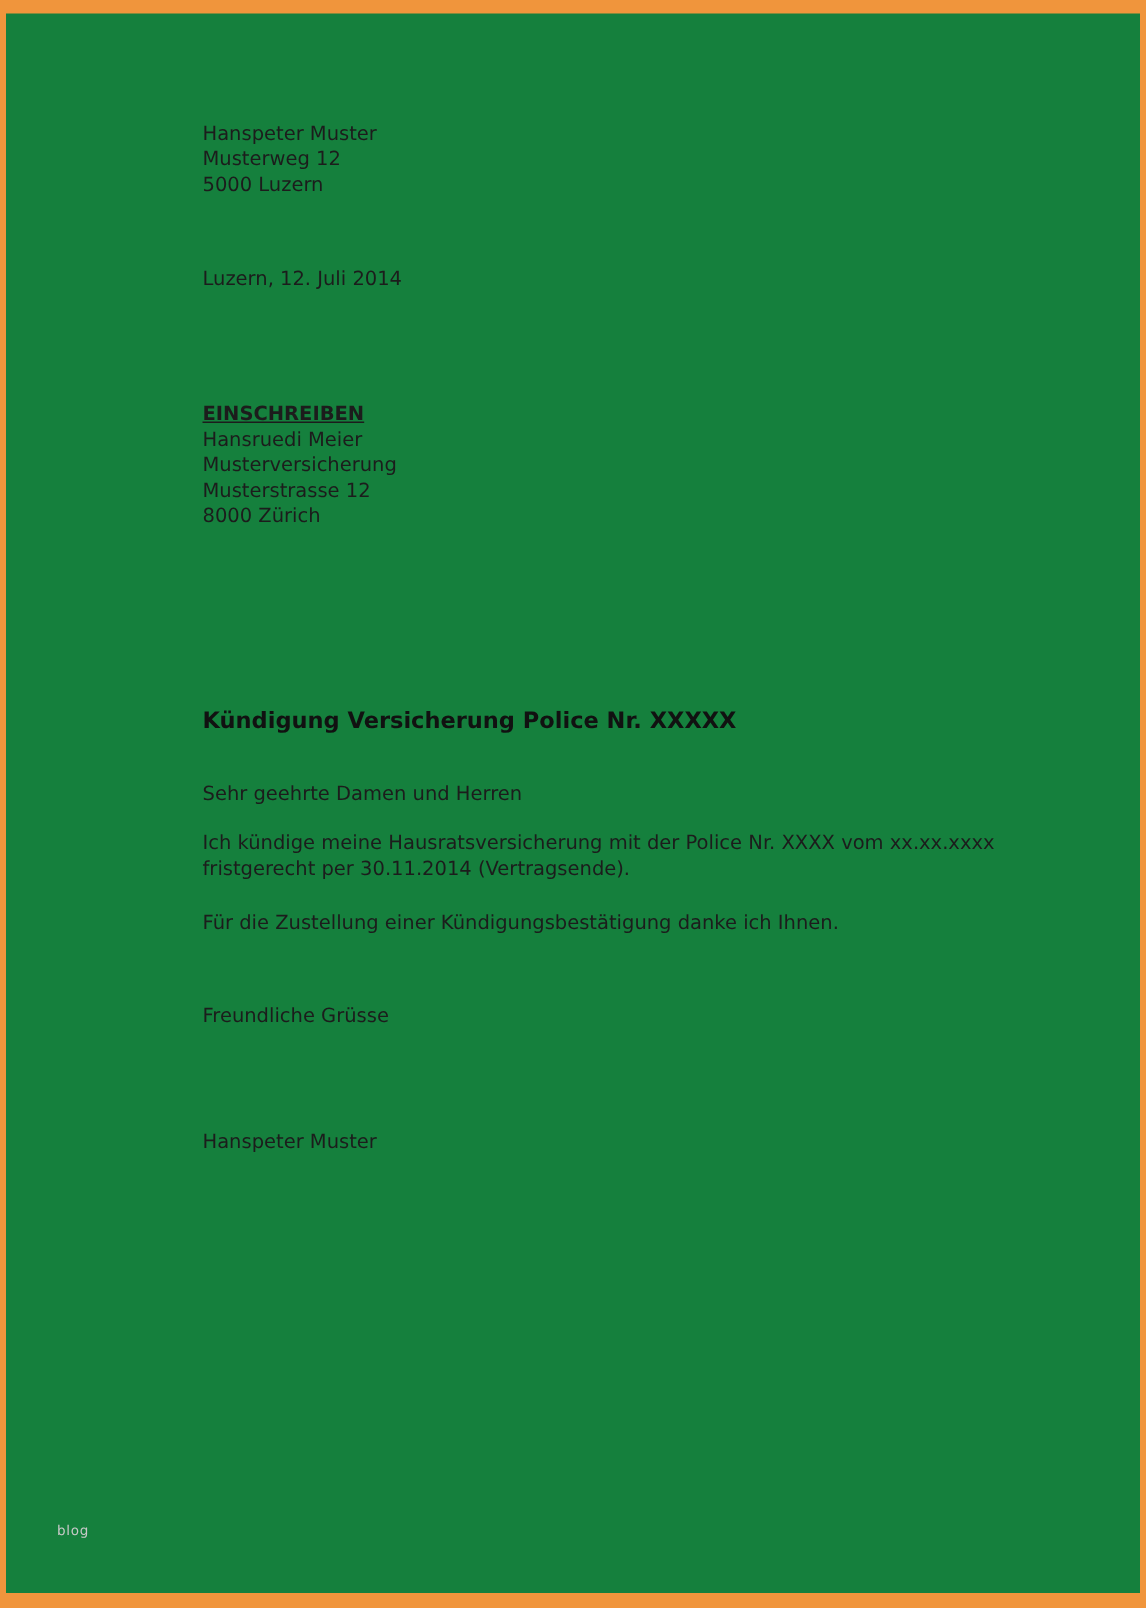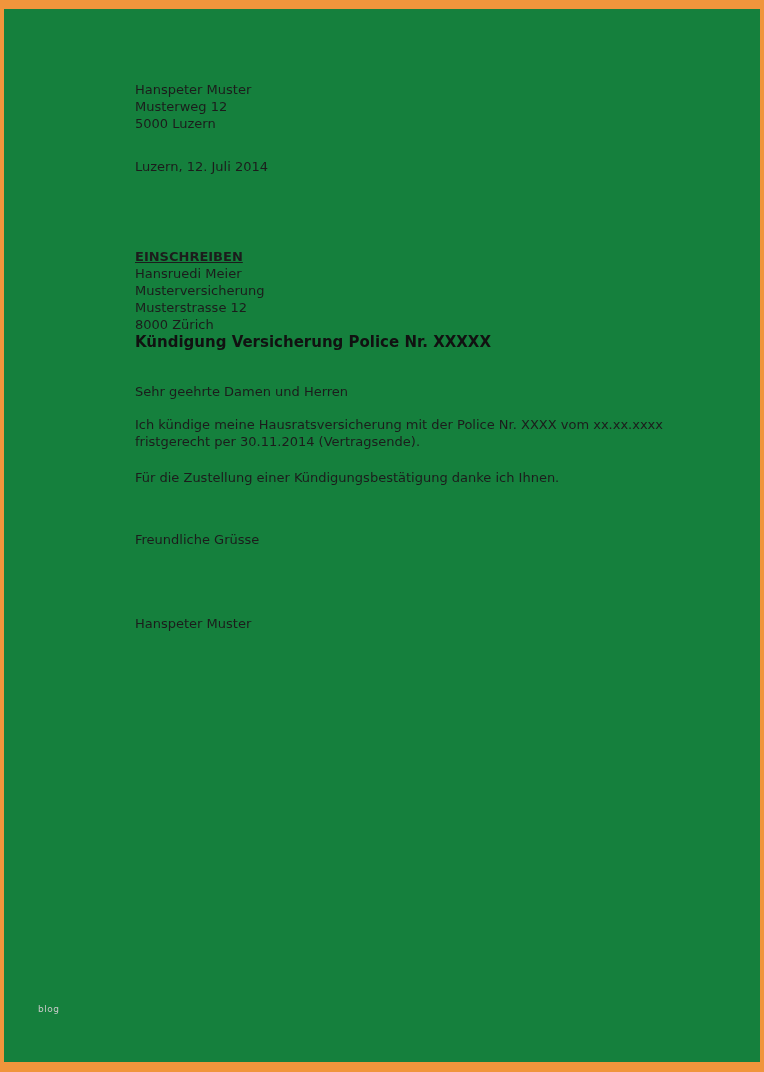--- a/index.html
+++ b/index.html
@@ -20,38 +20,39 @@
   }
   .content {
     position: absolute;
     left: 131px;
     top: 72px;
     width: 566px;
     font-size: 13px;
     line-height: 17px;
   }
   .line { display: block; }
-  .date-line { margin-top: 26px; }
+  .date-line { margin-top: 46px; }
   .recipient-block { margin-top: 73px; }
   .delivery { font-weight: bold; text-decoration: underline; }
   .subject {
+    margin-top: 118px;
     font-size: 15px;
     line-height: 19px;
     font-weight: bold;
     color: #111111;
   }
   .salutation { margin-top: 31px; }
   .paragraph-1 { margin-top: 16px; }
   .paragraph-2 { margin-top: 19px; }
   .closing { margin-top: 45px; }
   .signature { margin-top: 67px; }
   .watermark {
     position: absolute;
     left: 34px;
-    bottom: 48px;
+    bottom: 36px;
     font-size: 9px;
     color: #c9c9c9;
     letter-spacing: 0.5px;
   }
 </style>
 </head>
 <body>
 
 <div class="page">
   <div class="content">

